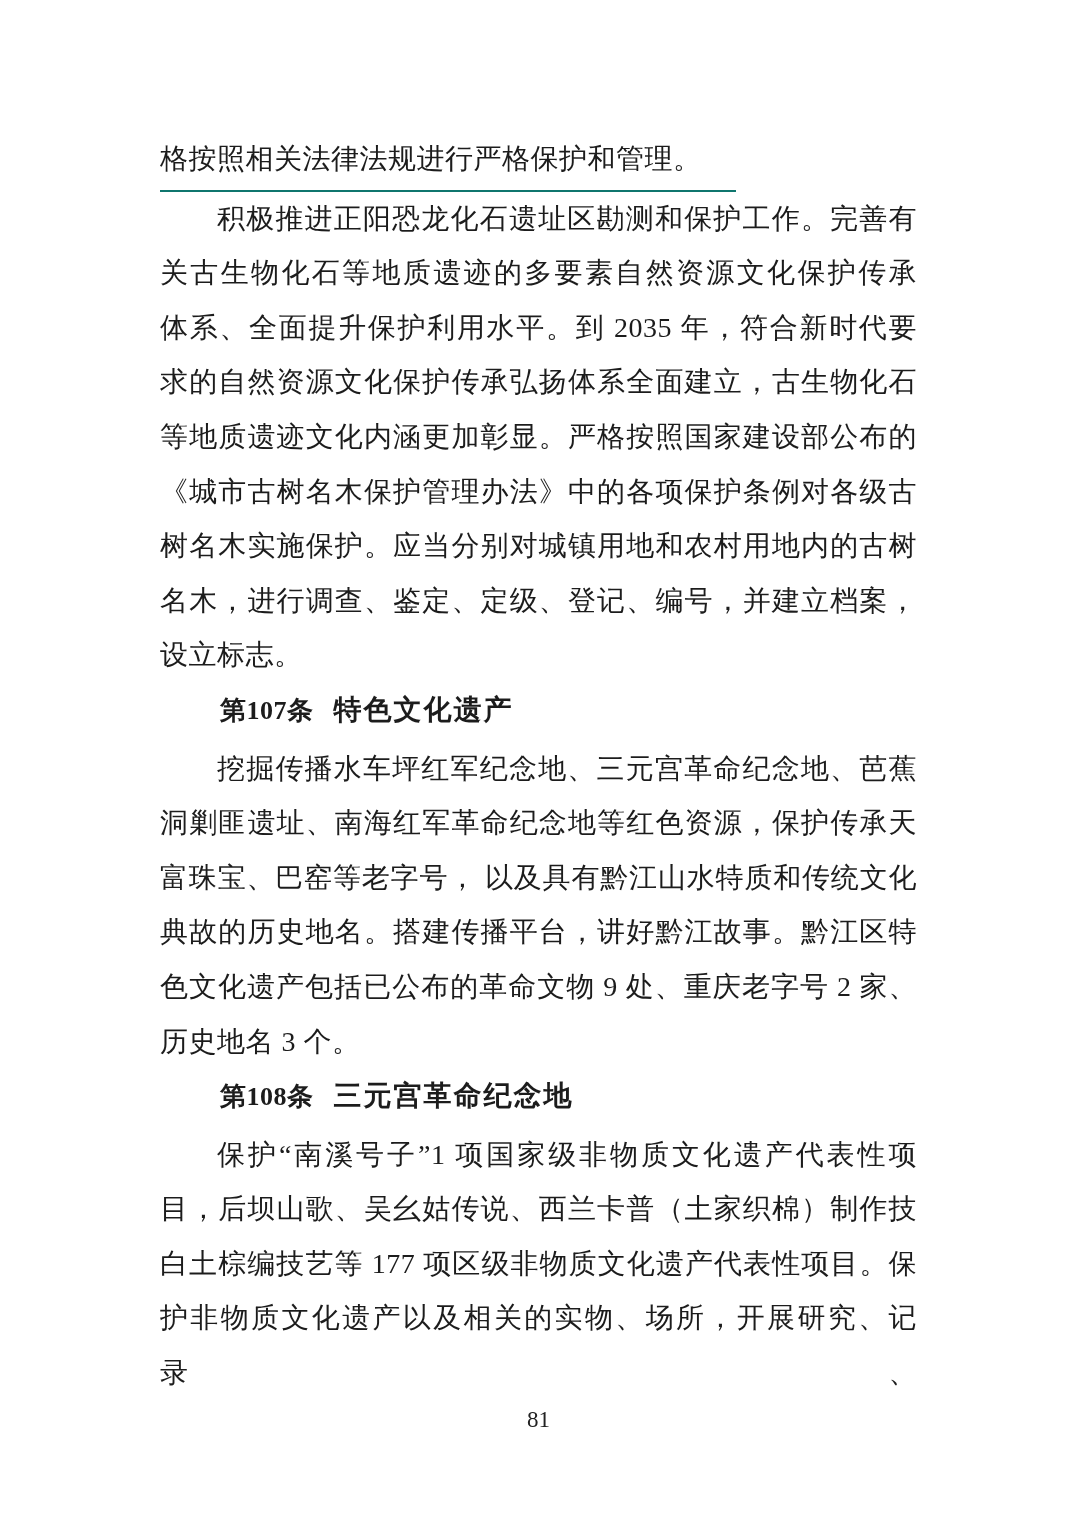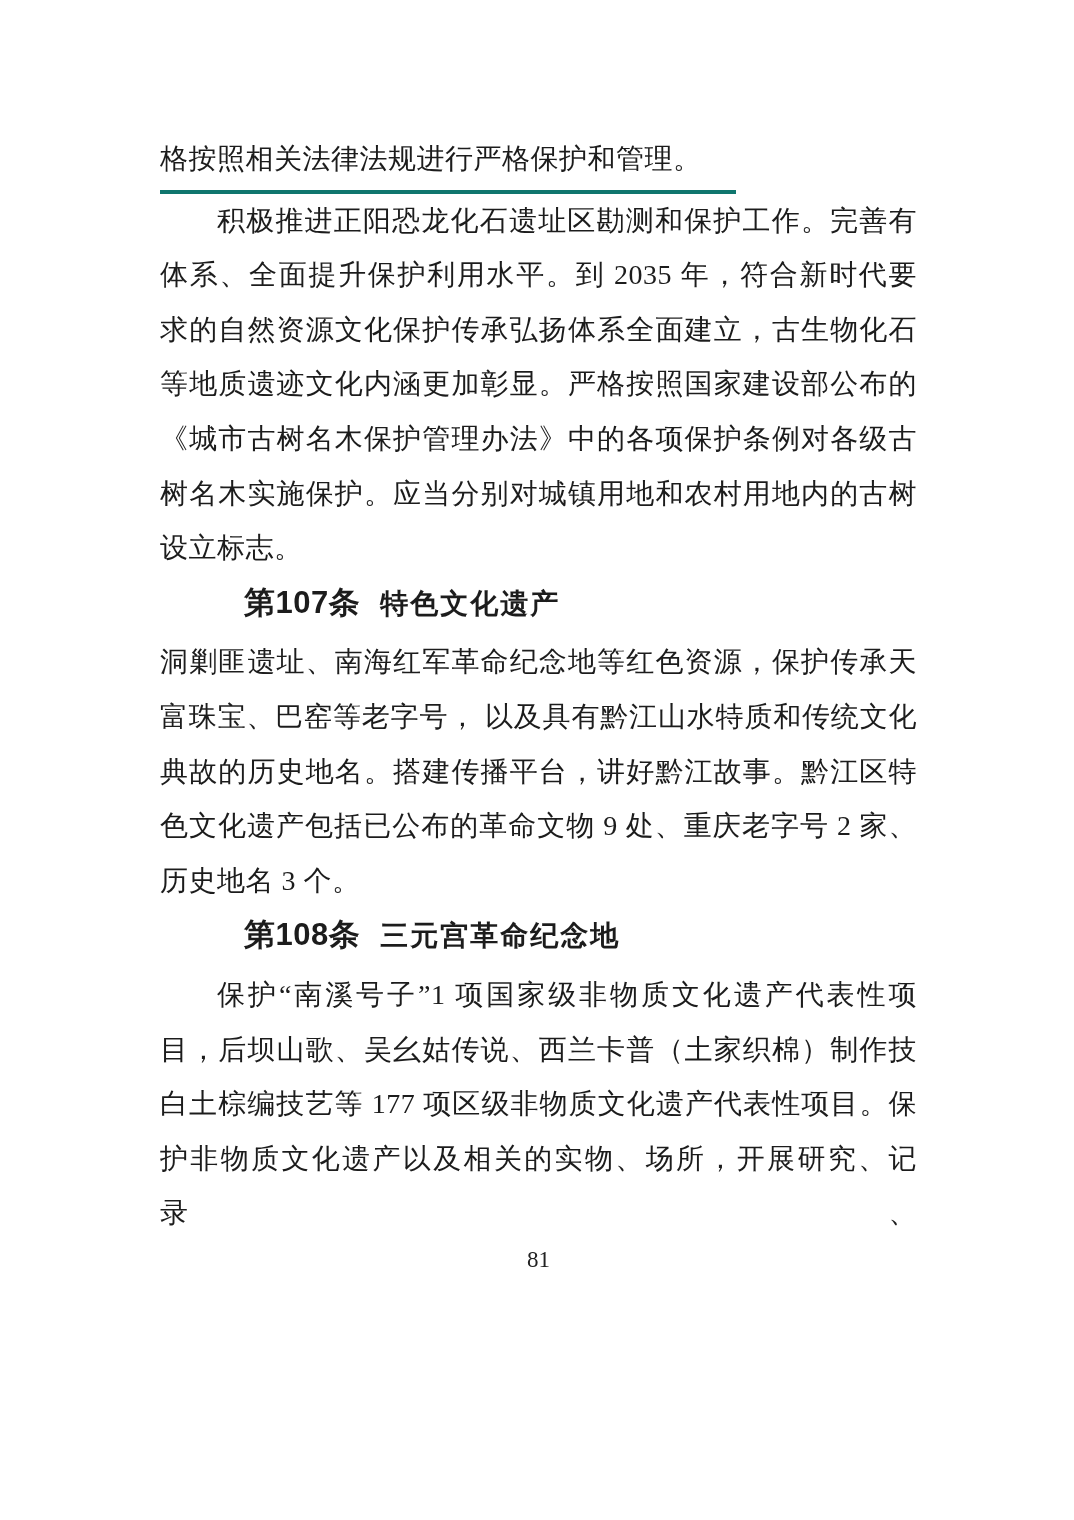--- a/index.html
+++ b/index.html
@@ -36,36 +36,35 @@
   }
   .doc-line.short {
     text-align-last: left;
   }
   .underline-wrap {
     line-height: 54.6px;
     font-size: 28px;
   }
   .underline-span {
     display: inline-block;
-    border-bottom: 4px solid #0f766e;
+    border-bottom: 2px solid #0f766e;
     padding-right: 34px;
     padding-bottom: 3px;
     letter-spacing: 0.5px;
   }
   .heading {
     line-height: 54.6px;
     white-space: nowrap;
     padding-left: 60px;
   }
   .heading .heading-label {
-    font-family: Liberation Sans, sans-serif;
+    font-family: Liberation Serif, serif;
     font-weight: 700;
-    font-size: 31px;
+    font-size: 26px;
     letter-spacing: 0.5px;
-    margin-left: 24px;
   }
   .heading .heading-title {
     font-family: "Liberation Serif", serif;
     font-weight: 700;
     font-size: 28px;
     margin-left: 20px;
     letter-spacing: 2px;
   }
   .page-number {
     margin-top: 4px;
@@ -79,33 +78,36 @@
 <body>
 
 <div class="page">
 
   <div class="underline-wrap">
     <span class="underline-span">格按照相关法律法规进行严格保护和管理。</span>
   </div>
 
   <div>
     <div class="doc-line indent">积极推进正阳恐龙化石遗址区勘测和保护工作。完善有</div>
+    <div class="doc-line">关古生物化石等地质遗迹的多要素自然资源文化保护传承</div>
     <div class="doc-line">体系、全面提升保护利用水平。到 2035 年，符合新时代要</div>
     <div class="doc-line">求的自然资源文化保护传承弘扬体系全面建立，古生物化石</div>
     <div class="doc-line">等地质遗迹文化内涵更加彰显。严格按照国家建设部公布的</div>
     <div class="doc-line">《城市古树名木保护管理办法》中的各项保护条例对各级古</div>
     <div class="doc-line">树名木实施保护。应当分别对城镇用地和农村用地内的古树</div>
+    <div class="doc-line">名木，进行调查、鉴定、定级、登记、编号，并建立档案，</div>
     <div class="doc-line short">设立标志。</div>
   </div>
 
   <div class="heading">
     <span class="heading-label">第107条</span><span class="heading-title">特色文化遗产</span>
   </div>
 
   <div>
+    <div class="doc-line indent">挖掘传播水车坪红军纪念地、三元宫革命纪念地、芭蕉</div>
     <div class="doc-line">洞剿匪遗址、南海红军革命纪念地等红色资源，保护传承天</div>
     <div class="doc-line">富珠宝、巴窑等老字号， 以及具有黔江山水特质和传统文化</div>
     <div class="doc-line">典故的历史地名。搭建传播平台，讲好黔江故事。黔江区特</div>
     <div class="doc-line">色文化遗产包括已公布的革命文物 9 处、重庆老字号 2 家、</div>
     <div class="doc-line short">历史地名 3 个。</div>
   </div>
 
   <div class="heading">
     <span class="heading-label">第108条</span><span class="heading-title">三元宫革命纪念地</span>
   </div>

